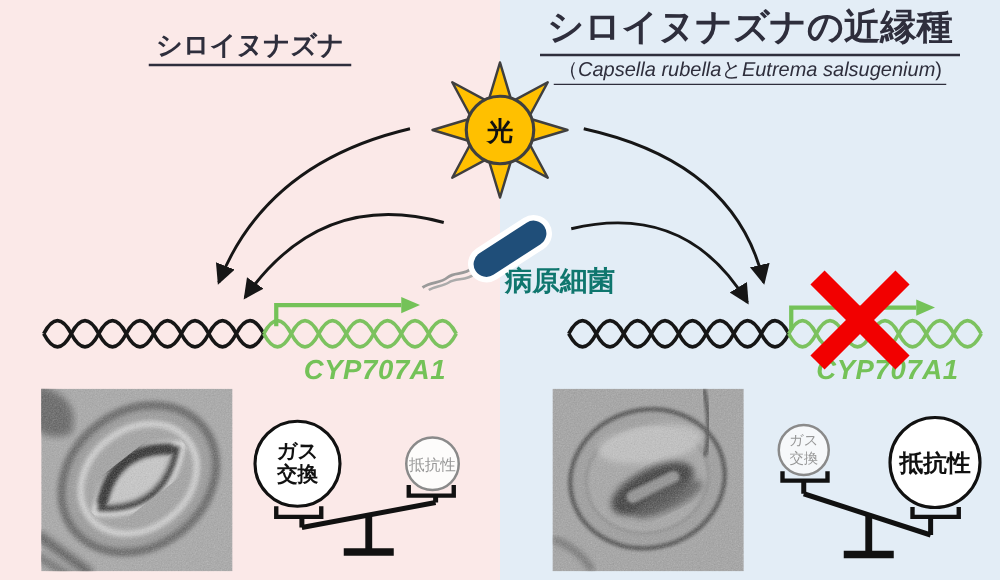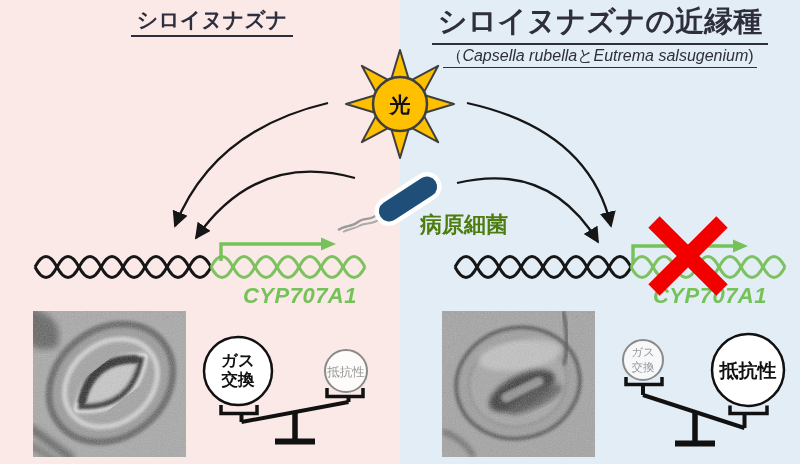--- a/index.html
+++ b/index.html
@@ -2,36 +2,36 @@
 <html><head>
 <meta charset="utf-8">
 <style>
   html,body{margin:0;padding:0;background:#fff;}
   .stage{position:relative;width:800px;height:464px;overflow:hidden;
          font-family:"Liberation Sans",sans-serif;color:#2E2E3C;}
   .bg{position:absolute;top:0;height:464px;width:400px;}
   .bg-left{left:0;background:#FBE9E8;}
   .bg-right{left:400px;background:#E3EDF6;}
   .title-wrap{position:absolute;text-align:center;z-index:3;}
-  .tw-left{left:0;top:6px;width:400px;padding-left:12px;}
+  .tw-left{left:0;top:22px;width:400px;}
   .tw-right{left:400px;top:2px;width:400px;}
   .title-text{display:inline-block;font-weight:bold;color:#2E2E3C;
               border-bottom:2.5px solid #2E2E3C;padding:0 6px 1px;}
   .tw-left .title-text{font-size:21px;}
   .tw-right .title-text{font-size:29px;}
   .subtitle{display:block;margin-top:1px;}
   .subtitle-inner{display:inline-block;font-size:16px;border-bottom:1.5px solid #2E2E3C;
                   padding:0 3px 0;}
   .subtitle-inner .lat{font-style:italic;}
   .gene{position:absolute;width:150px;text-align:right;font-size:22px;font-weight:bold;
         font-style:italic;color:#74C258;z-index:3;letter-spacing:.5px;}
   .gene-left{left:207px;top:283px;}
   .gene-right{left:617px;top:283px;}
   .bacteria-label{position:absolute;left:404px;top:210px;font-size:22px;font-weight:bold;
-                  color:#4d7c0f;z-index:3;margin-left:16px;}
+                  color:#0f766e;z-index:3;}
   .overlay{position:absolute;left:0;top:0;z-index:1;}
   .photo{position:absolute;z-index:2;}
   .photo-left{left:33px;top:311px;}
   .photo-right{left:442px;top:311px;}
   .scale{position:absolute;z-index:2;}
   .scale-left{left:195px;top:325px;}
   .scale-right{left:600px;top:325px;}
   .cross{position:absolute;left:640px;top:208px;z-index:4;}
   svg text{font-family:"Liberation Sans",sans-serif;}
 </style>

